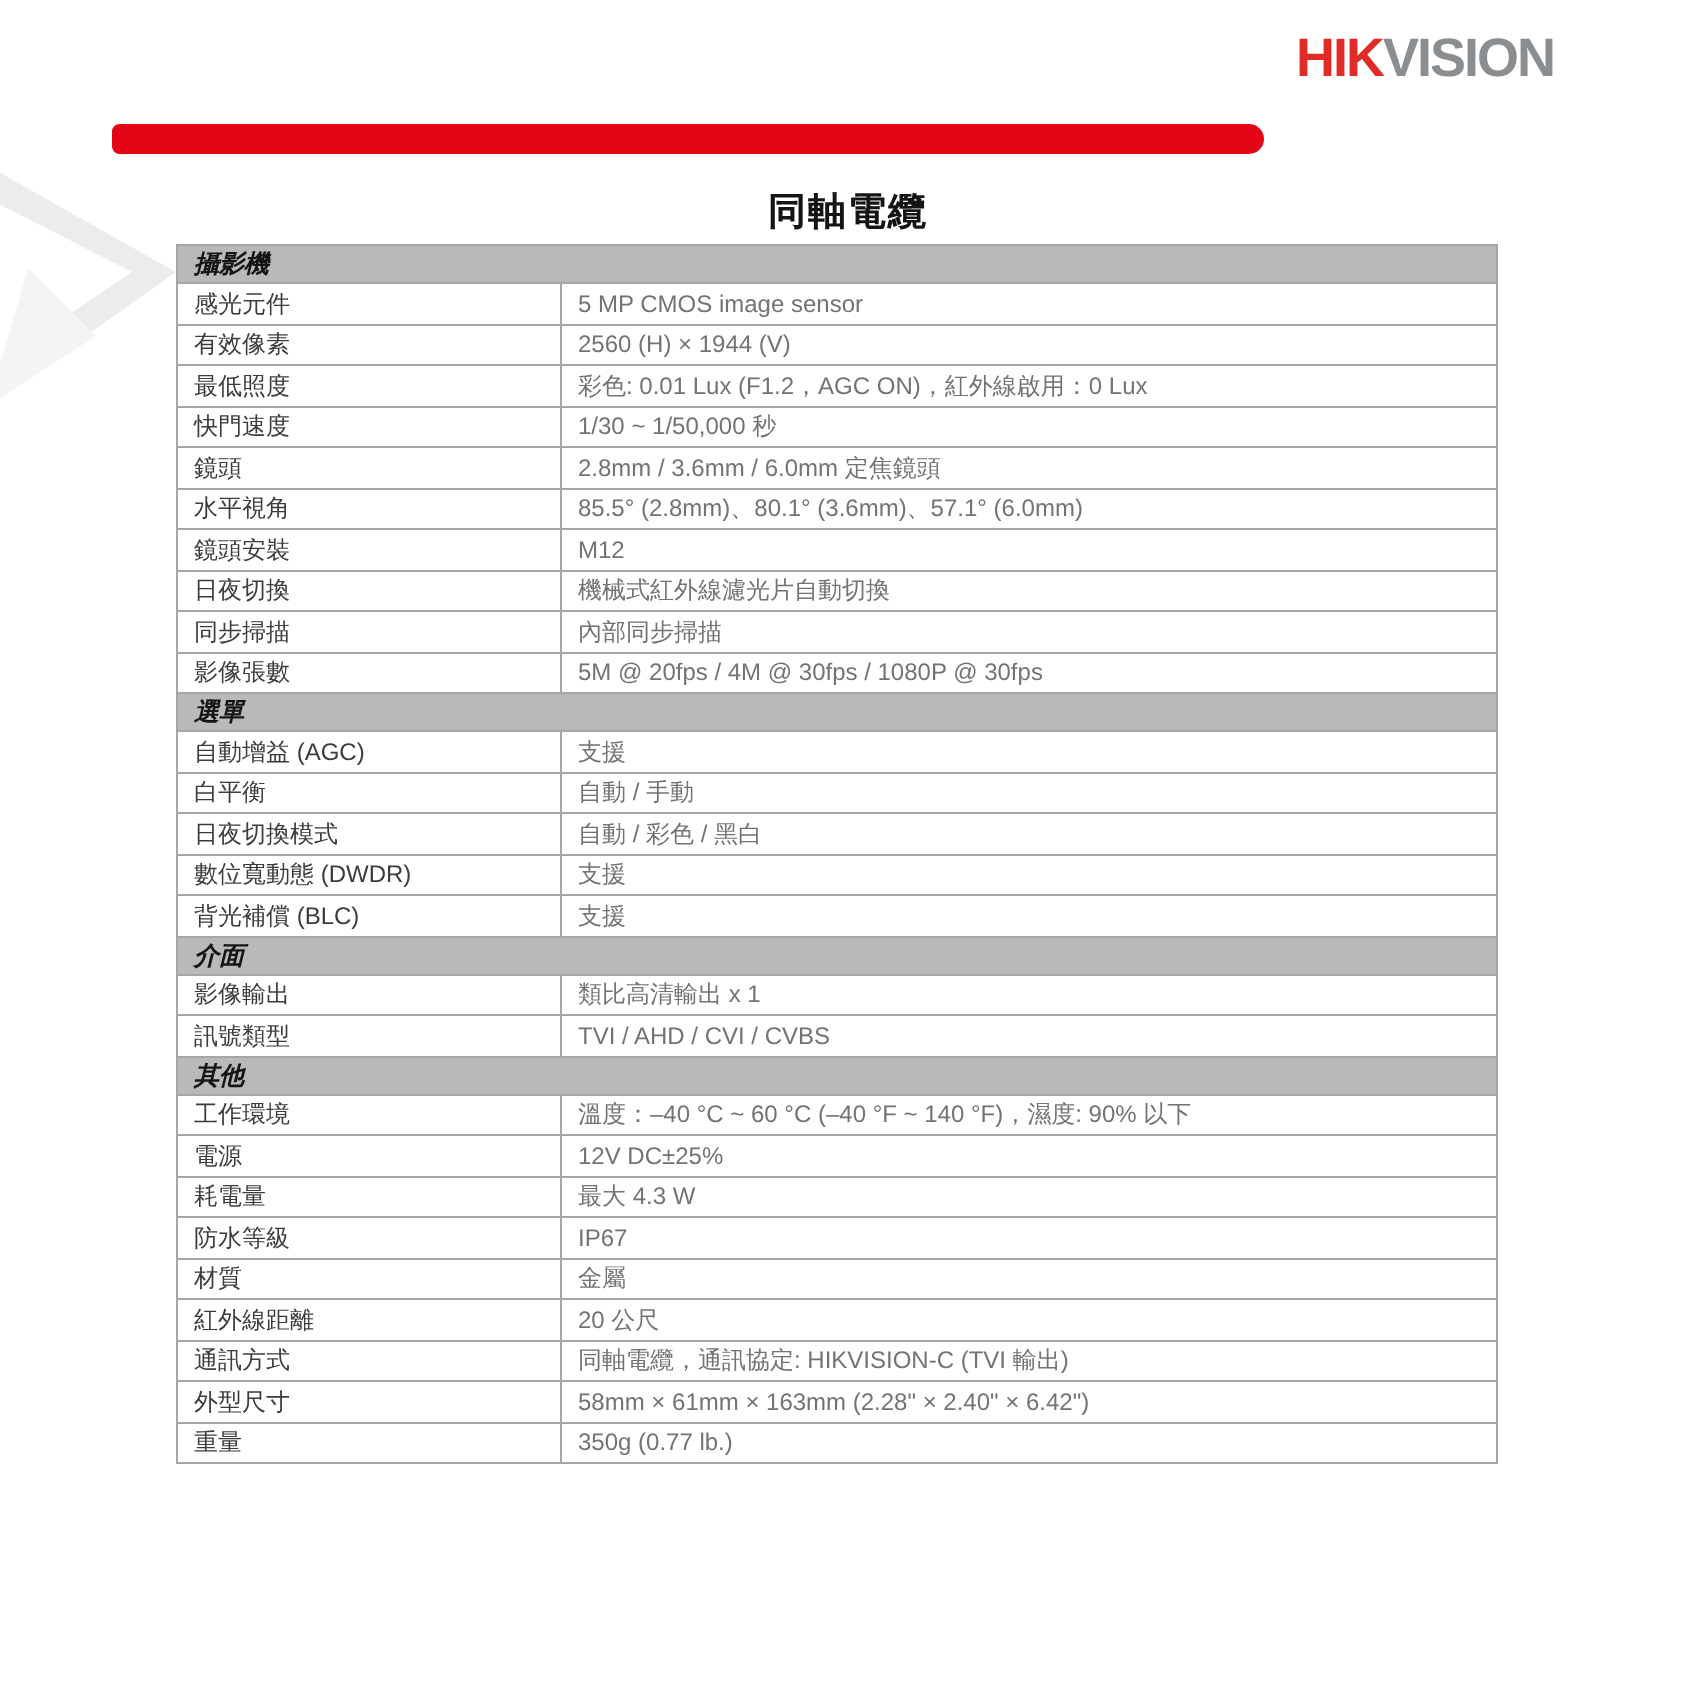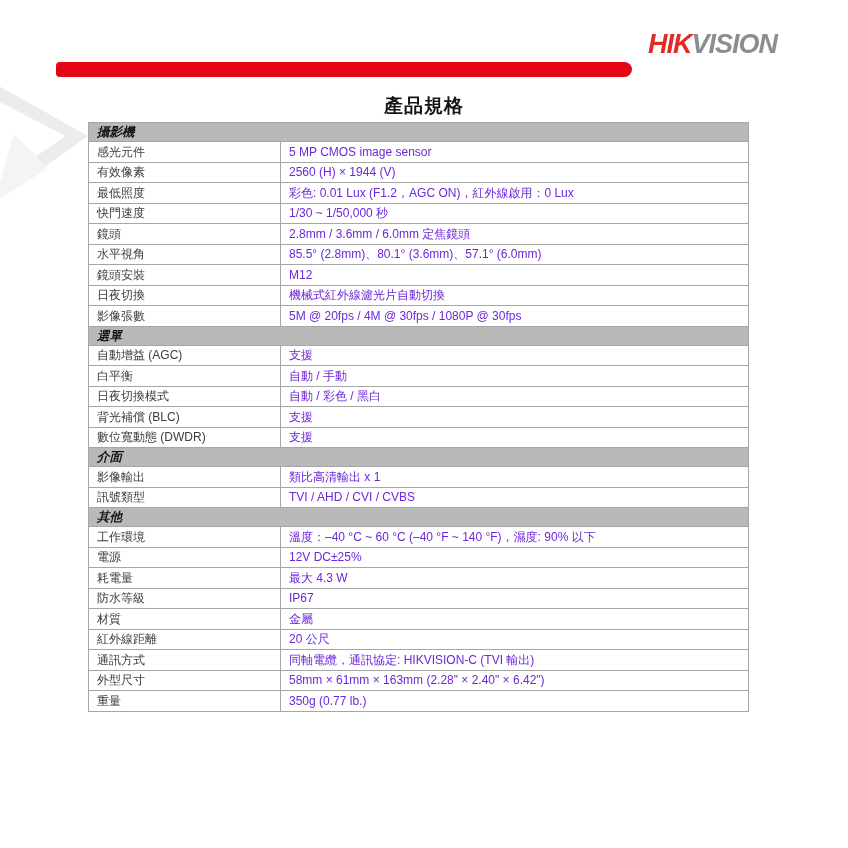--- a/index.html
+++ b/index.html
@@ -20,26 +20,24 @@
     left: 0;
     top: 72px;
     width: 110px;
     height: 135px;
     pointer-events: none;
   }
   .brand-logo {
     position: absolute;
     top: 14px;
     right: 71px;
-    font-style: italic;
     font-weight: bold;
     font-size: 27px;
     letter-spacing: -1px;
     white-space: nowrap;
-    margin-top: 15px;
   }
   .brand-hik    { color: var(--logo-red, #e02b26); }
   .brand-vision { color: var(--logo-gray, #8b8e90); }
   .red-bar {
     position: absolute;
     left: 56px;
     top: 62px;
     width: 576px;
     height: 15px;
     background: var(--bar-red, #e40517);
@@ -79,38 +77,38 @@
   .spec-table col.c-label { width: 192px; }
   .spec-table tr.section-row td {
     background: var(--section-bg, #b9b9b9);
     font-weight: bold;
     font-style: italic;
     color: #151515;
     font-size: 12.5px;
     height: 18px;
     margin-left: 42px;
   }
-  .spec-table td.value-cell { color: #6d28d9; }
+  .spec-table td.value-cell { color: #737373; }
 </style>
 </head>
 <body>
 
 <svg class="watermark" viewBox="0 0 110 135" xmlns="http://www.w3.org/2000/svg">
   <polygon points="-22,2 88,64 -8,132" fill="#ececec"></polygon>
   <polygon points="-28,16 66,64 -14,118" fill="#ffffff"></polygon>
   <polygon points="14,62 48,96 -6,131" fill="#f4f4f4"></polygon>
 </svg>
 
 <div class="brand-logo">
   <span class="brand-hik">HIK</span><span class="brand-vision">VISION</span>
 </div>
 
 <div class="red-bar"></div>
 
-<h1 class="page-title">產品規格</h1>
+<h1 class="page-title">同軸電纜</h1>
 
 <table class="spec-table">
   <colgroup>
       <col class="c-label">
       <col class="c-value">
     </colgroup>
   <tbody>
       <tr class="section-row">
         <td colspan="2">攝影機</td>
       </tr>
@@ -140,46 +138,50 @@
       </tr>
       <tr>
         <td class="label-cell">鏡頭安裝</td>
         <td class="value-cell">M12</td>
       </tr>
       <tr>
         <td class="label-cell">日夜切換</td>
         <td class="value-cell">機械式紅外線濾光片自動切換</td>
       </tr>
       <tr>
+        <td class="label-cell">同步掃描</td>
+        <td class="value-cell">內部同步掃描</td>
+      </tr>
+      <tr>
         <td class="label-cell">影像張數</td>
         <td class="value-cell">5M @ 20fps / 4M @ 30fps / 1080P @ 30fps</td>
       </tr>
       <tr class="section-row">
         <td colspan="2">選單</td>
       </tr>
       <tr>
         <td class="label-cell">自動增益 (AGC)</td>
         <td class="value-cell">支援</td>
       </tr>
       <tr>
         <td class="label-cell">白平衡</td>
         <td class="value-cell">自動 / 手動</td>
       </tr>
       <tr>
         <td class="label-cell">日夜切換模式</td>
         <td class="value-cell">自動 / 彩色 / 黑白</td>
       </tr>
       <tr>
+        <td class="label-cell">數位寬動態 (DWDR)</td>
+        <td class="value-cell">支援</td>
+      </tr>
+      <tr>
         <td class="label-cell">背光補償 (BLC)</td>
         <td class="value-cell">支援</td>
       </tr>
-      <tr>
-        <td class="label-cell">數位寬動態 (DWDR)</td>
-        <td class="value-cell">支援</td>
-      </tr>
       <tr class="section-row">
         <td colspan="2">介面</td>
       </tr>
       <tr>
         <td class="label-cell">影像輸出</td>
         <td class="value-cell">類比高清輸出 x 1</td>
       </tr>
       <tr>
         <td class="label-cell">訊號類型</td>
         <td class="value-cell">TVI / AHD / CVI / CVBS</td>

